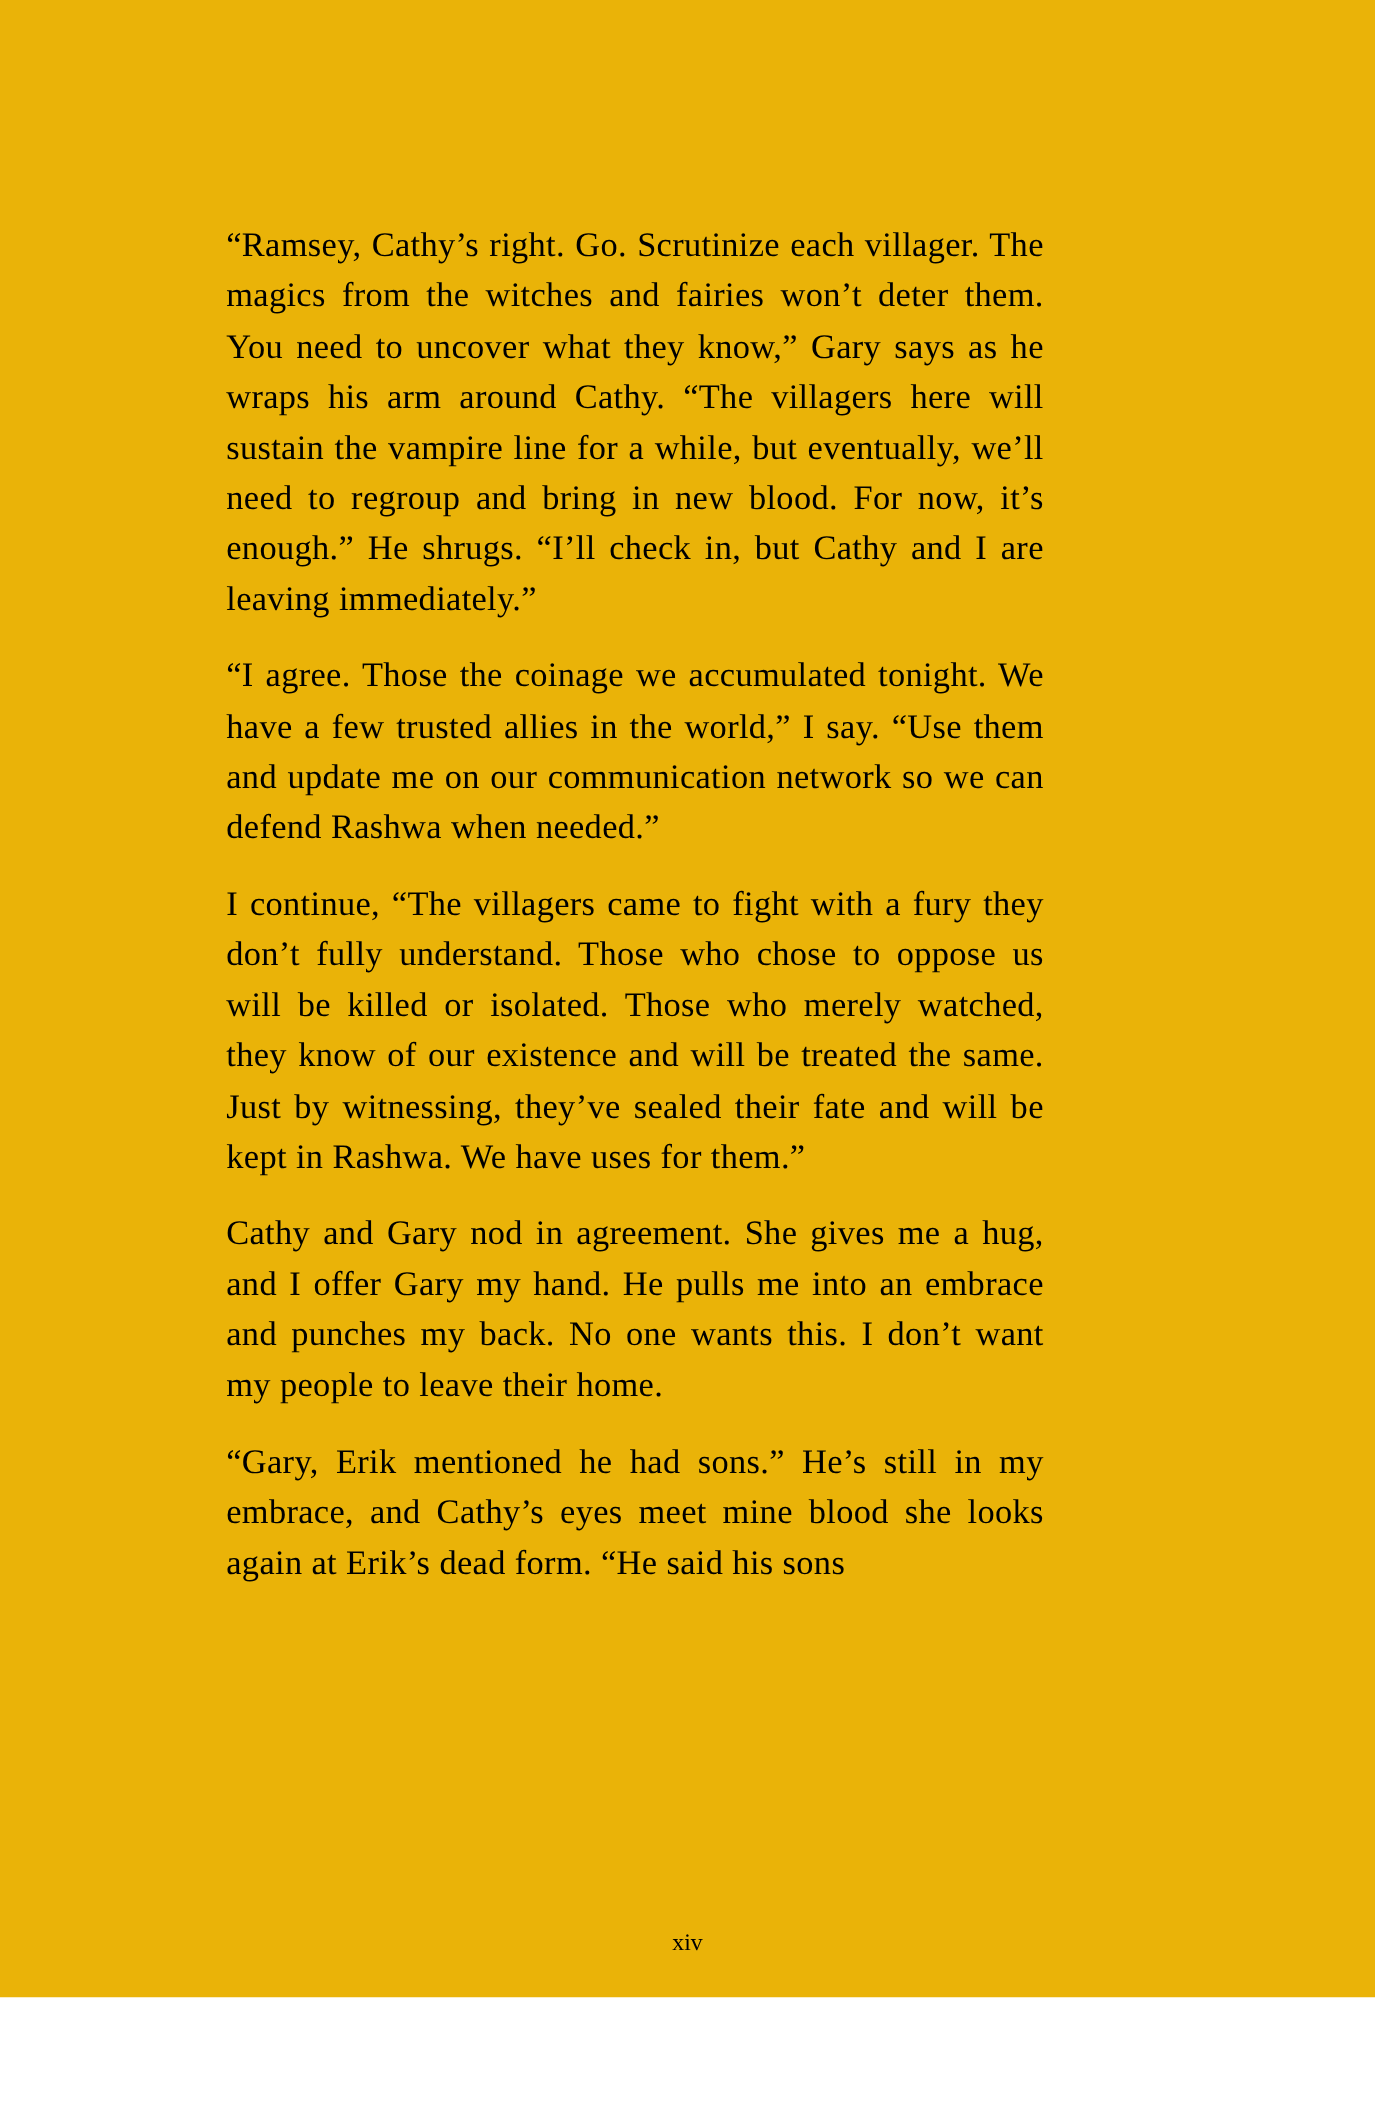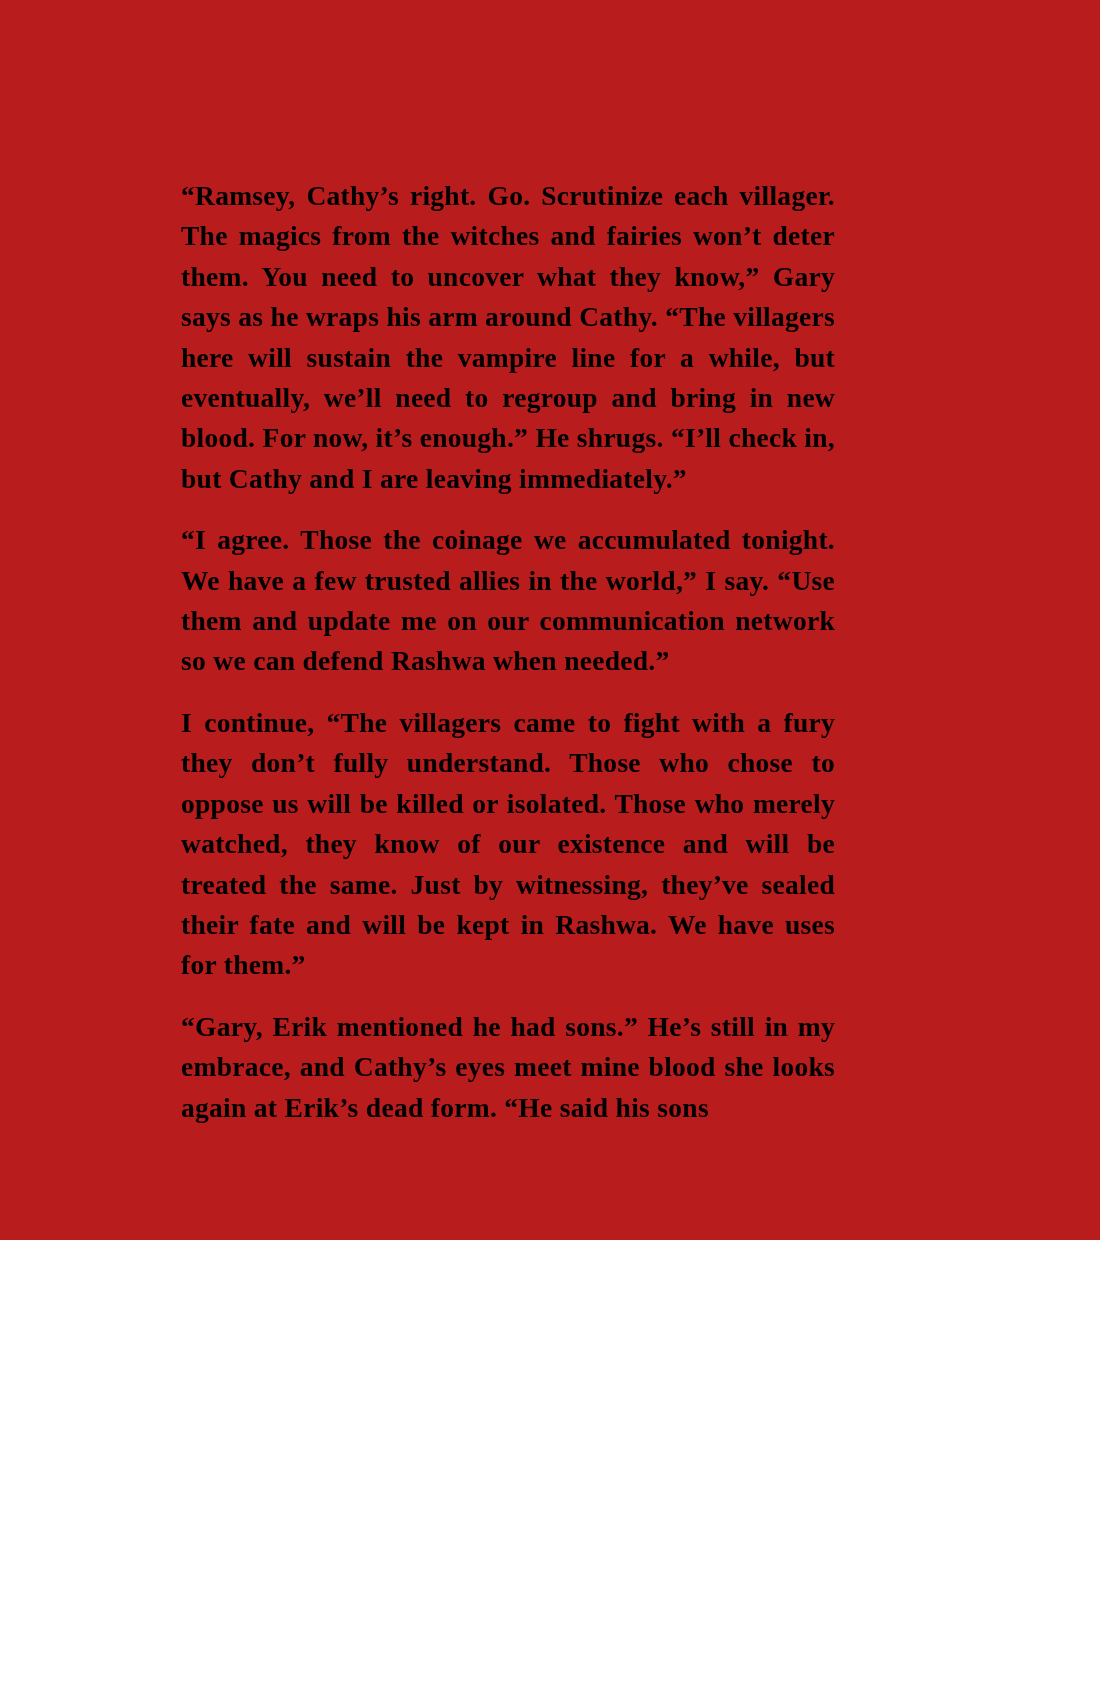--- a/index.html
+++ b/index.html
@@ -8,26 +8,25 @@
     padding: 0;
     background: #ffffff;
   }
   body {
     font-family: "Liberation Serif", "DejaVu Serif", serif;
     color: #000000;
   }
   .page {
     position: relative;
     width: 1100px;
-    height: 1240px;
+    height: 1598px;
     margin: 0 auto;
-    background: #b91c1c;
+    background: #eab308;
     overflow: hidden;
     box-sizing: border-box;
-    font-weight: bold;
   }
   .text-block {
     position: absolute;
     left: 181px;
     top: 176px;
     width: 654px;
   }
   .para {
     margin: 0 0 21px 0;
     font-size: 27.5px;
@@ -55,18 +54,19 @@
 </style>
 </head>
 <body>
 
 <div class="page">
 
   <div class="text-block">
     <p class="para">“Ramsey, Cathy’s right. Go. Scrutinize each villager. The magics from the witches and fairies won’t deter them. You need to uncover what they know,” Gary says as he wraps his arm around Cathy. “The villagers here will sustain the vampire line for a while, but eventually, we’ll need to regroup and bring in new blood. For now, it’s enough.” He shrugs. “I’ll check in, but Cathy and I are leaving immediately.”</p>
     <p class="para">“I agree. Those the coinage we accumulated tonight. We have a few trusted allies in the world,” I say. “Use them and update me on our communication network so we can defend Rashwa when needed.”</p>
     <p class="para">I continue, “The villagers came to fight with a fury they don’t fully understand. Those who chose to oppose us will be killed or isolated. Those who merely watched, they know of our existence and will be treated the same. Just by witnessing, they’ve sealed their fate and will be kept in Rashwa. We have uses for them.”</p>
+    <p class="para">Cathy and Gary nod in agreement. She gives me a hug, and I offer Gary my hand. He pulls me into an embrace and punches my back. No one wants this. I don’t want my people to leave their home.</p>
     <p class="para">“Gary, Erik mentioned he had sons.” He’s still in my embrace, and Cathy’s eyes meet mine blood she looks again at Erik’s dead form. “He said his sons</p>
   </div>
 
   <div class="folio">xiv</div>
 
 </div>
 
 </body></html>

